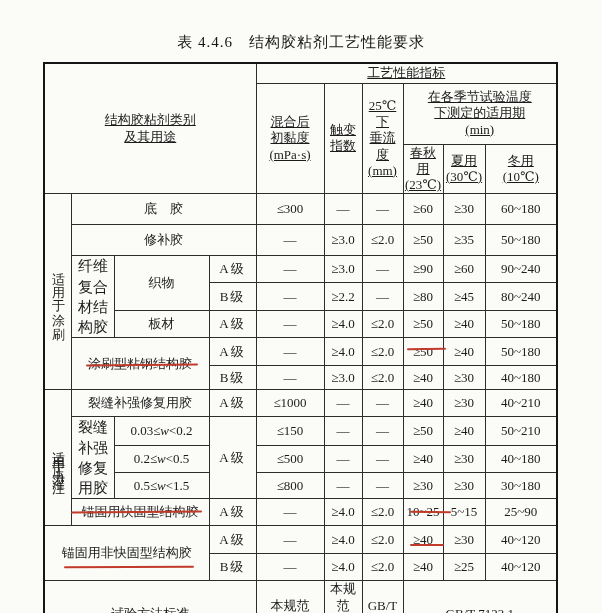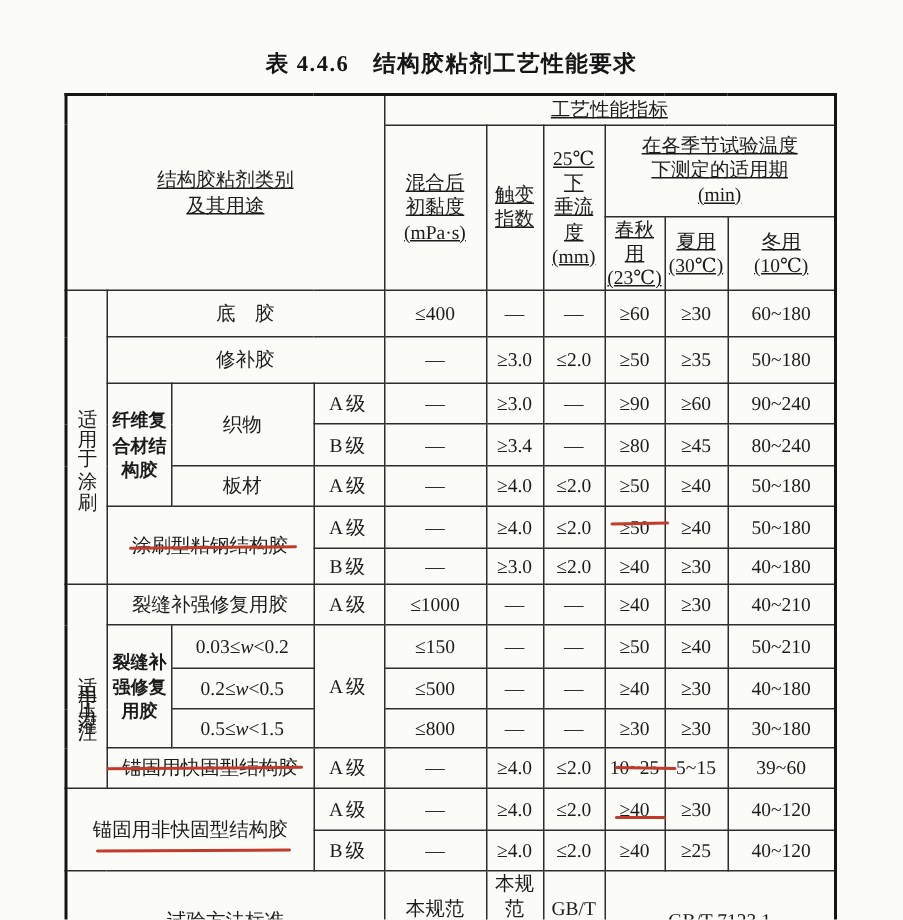--- a/index.html
+++ b/index.html
@@ -4,21 +4,21 @@
 <style>
   html,body{margin:0;padding:0;}
   body{
     width:602px;height:613px;position:relative;overflow:hidden;
     background:#fbfbf8;
     font-family:"Liberation Serif","DejaVu Serif",serif;
     color:#1b1b1b;
   }
   .page-title{
     position:absolute;top:33px;left:0;width:602px;
-    text-align:center;font-size:15px;font-weight:bold;
+    text-align:center;font-size:15px;font-weight:normal;
     letter-spacing:1px;color:#161616;
   }
   table.doc{
     position:absolute;left:43px;top:62px;
     border-collapse:collapse;table-layout:fixed;width:513px;
     border:2px solid #151515;
   }
   table.doc td{
     border:1px solid #2d2d2d;
     text-align:center;vertical-align:middle;
@@ -28,21 +28,21 @@
   td.hdr{font-size:12.5px;text-decoration:underline;}
   .ml{white-space:pre-line;}
   .vert{
     writing-mode:vertical-rl;text-orientation:upright;
     display:inline-block;font-size:13px;
   }
   .vert.coating{letter-spacing:14px;padding-top:14px;}
   .vert.injection{letter-spacing:5px;padding-top:5px;}
   .wrap3{
     display:inline-block;width:41px;word-break:break-all;
-    line-height:1.35;font-size:12px;font-weight:bold;
+    line-height:1.35;font-size:15px;
   }
   .grade{letter-spacing:2px;}
   i.var{font-style:italic;font-family:"Liberation Serif",serif;}
   .redline{
     position:absolute;height:2px;background:#c23b2a;border-radius:2px;
     z-index:5;
   }
   .r1{left:86px; top:364px;width:112px;transform:rotate(-0.5deg);}
   .r2{left:407px;top:348px;width:39px; transform:rotate(-0.8deg);}
   .r3{left:71px; top:511px;width:131px;transform:rotate(-0.4deg);}
@@ -93,21 +93,21 @@
 (23℃)</td>
     <td class="hdr ml">夏用
 (30℃)</td>
     <td class="hdr ml">冬用
 (10℃)</td>
   </tr>
 
   <tr style="height:31px">
     <td rowspan="7"><span class="vert coating">适用于涂刷</span></td>
     <td colspan="3">底　胶</td>
-    <td>≤400</td>
+    <td>≤300</td>
     <td>—</td>
     <td>—</td>
     <td>≥60</td>
     <td>≥30</td>
     <td>60~180</td>
   </tr>
 
   <tr style="height:31px">
     <td colspan="3">修补胶</td>
     <td>—</td>
@@ -126,21 +126,21 @@
     <td>≥3.0</td>
     <td>—</td>
     <td>≥90</td>
     <td>≥60</td>
     <td>90~240</td>
   </tr>
 
   <tr style="height:28px">
     <td class="grade">B级</td>
     <td>—</td>
-    <td>≥3.4</td>
+    <td>≥2.2</td>
     <td>—</td>
     <td>≥80</td>
     <td>≥45</td>
     <td>80~240</td>
   </tr>
 
   <tr style="height:27px">
     <td>板材</td>
     <td class="grade">A级</td>
     <td>—</td>
@@ -217,21 +217,21 @@
   </tr>
 
   <tr style="height:27px">
     <td colspan="2">锚固用快固型结构胶</td>
     <td class="grade">A级</td>
     <td>—</td>
     <td>≥4.0</td>
     <td>≤2.0</td>
     <td>10~25</td>
     <td>5~15</td>
-    <td>39~60</td>
+    <td>25~90</td>
   </tr>
 
   <tr style="height:28px">
     <td rowspan="2" colspan="3">锚固用非快固型结构胶</td>
     <td class="grade">A级</td>
     <td>—</td>
     <td>≥4.0</td>
     <td>≤2.0</td>
     <td>≥40</td>
     <td>≥30</td>

